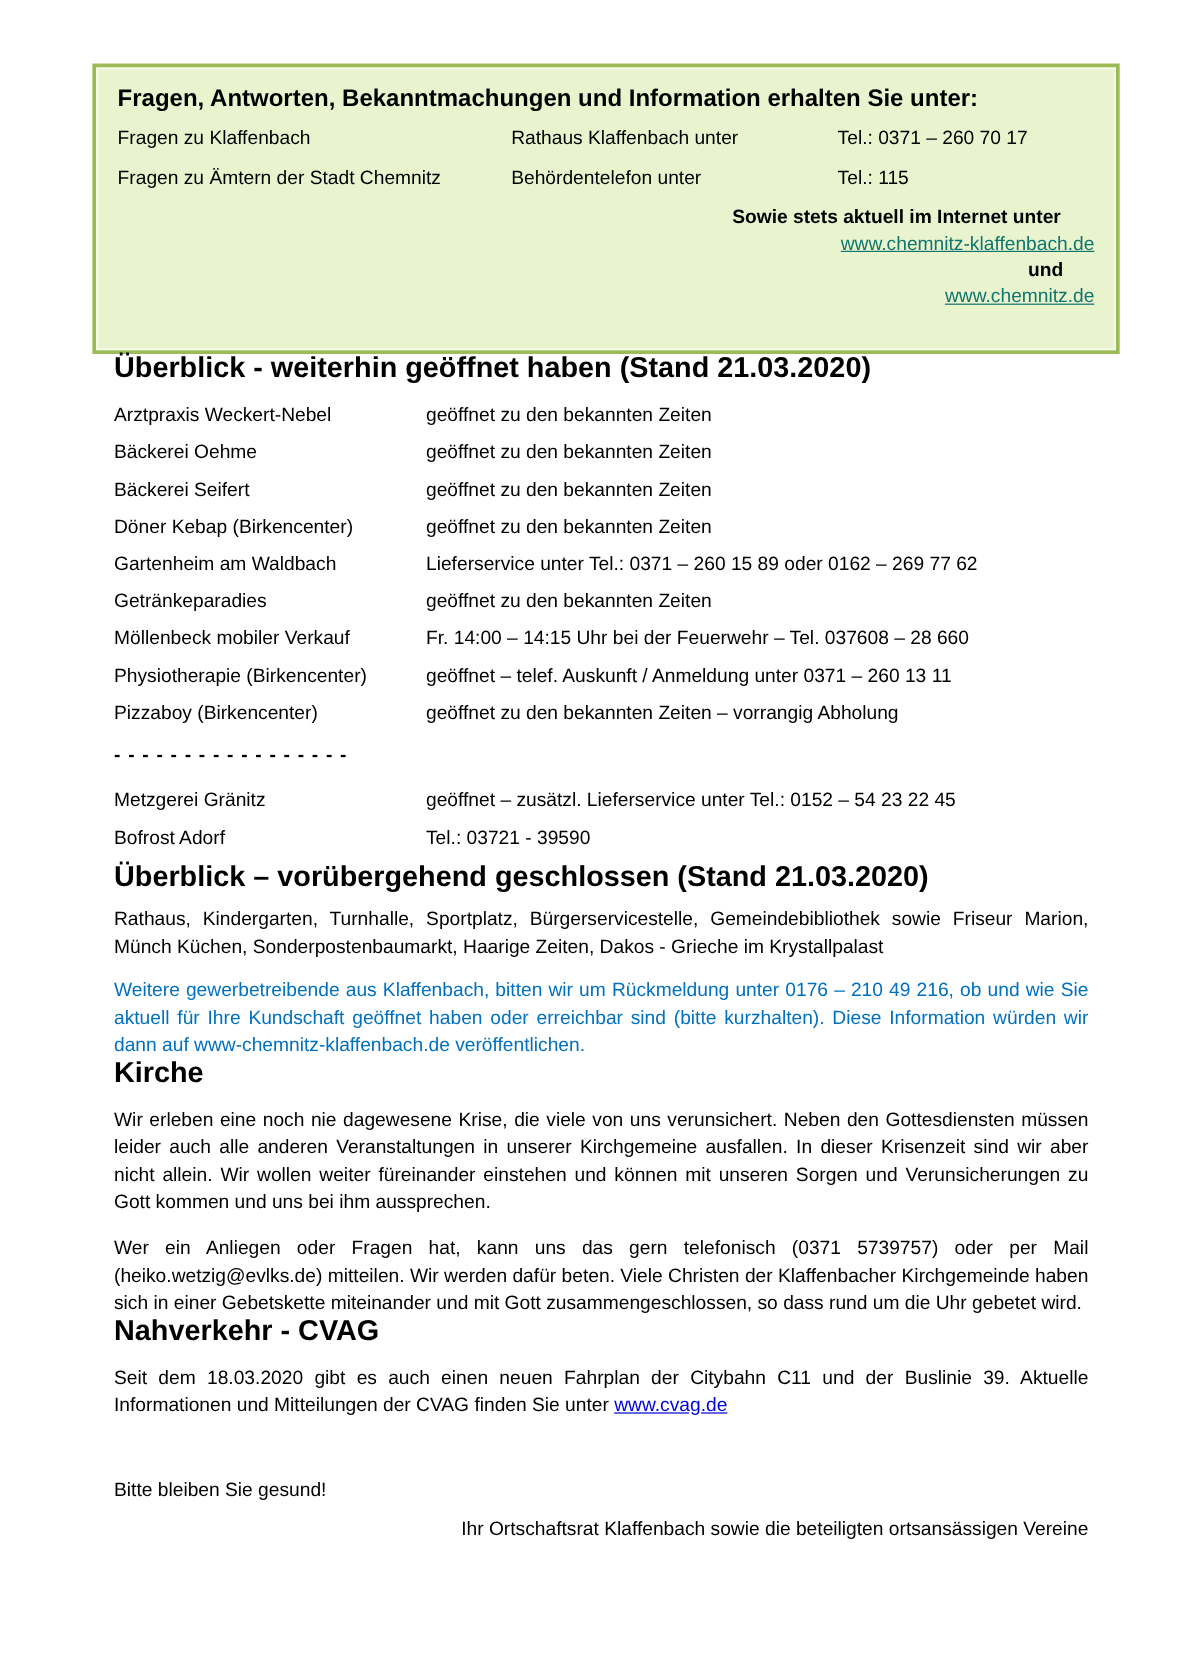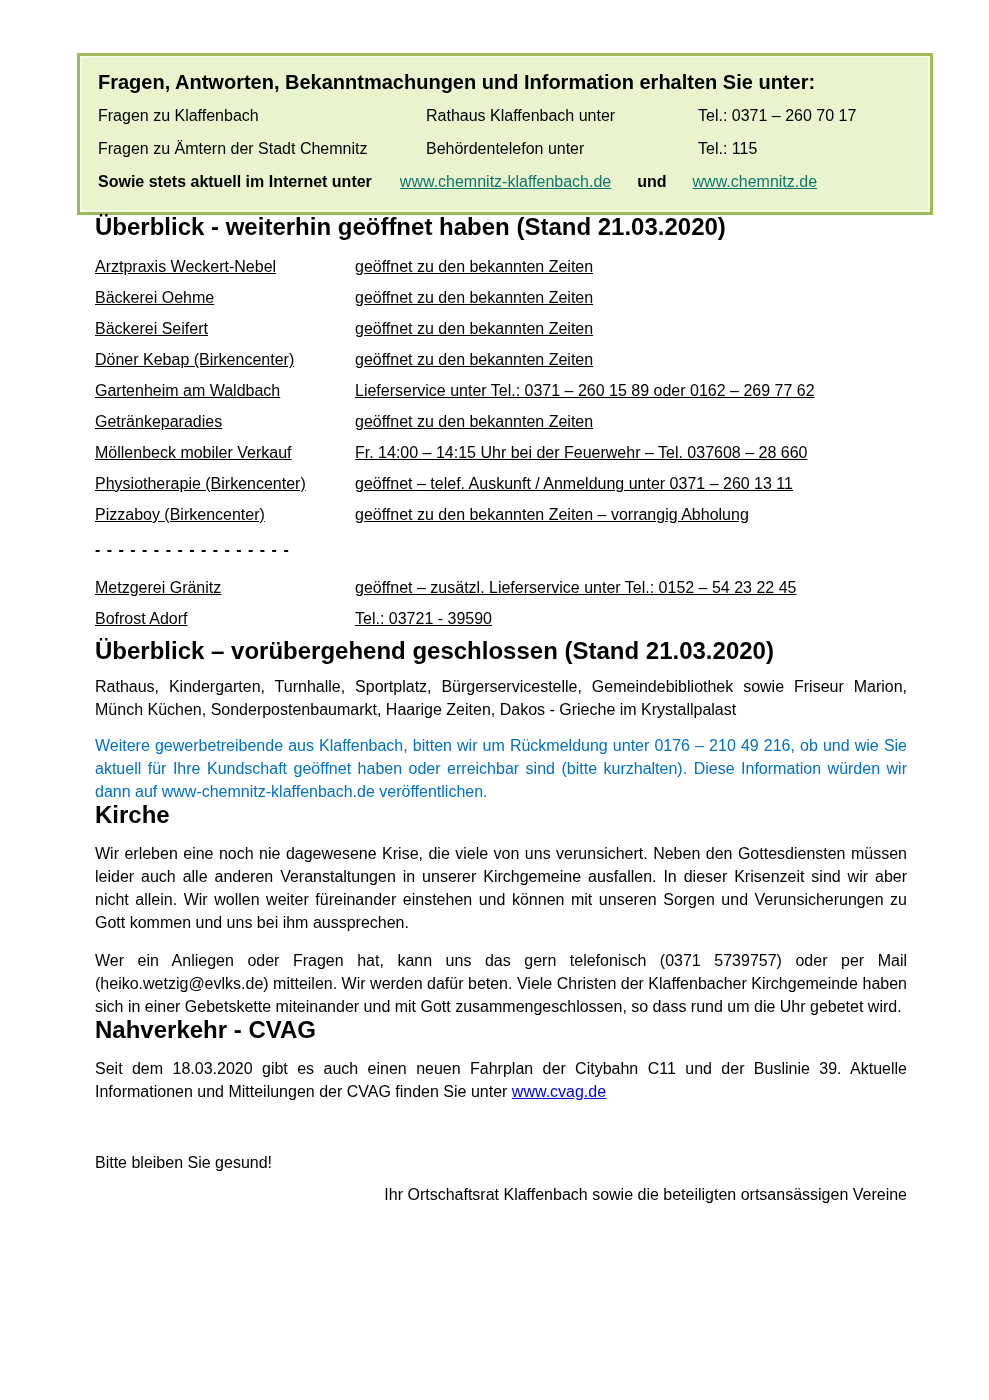--- a/index.html
+++ b/index.html
@@ -40,21 +40,22 @@
     margin-bottom: 12px;
   }
   .info-col1 { width: 328px; flex: 0 0 328px; }
   .info-col2 { width: 272px; flex: 0 0 272px; }
   .info-col3 { flex: 1; }
   .info-footer {
     display: flex;
     align-items: flex-end;
     font-weight: bold;
     line-height: 22px;
-    margin-bottom: 2px;
+    margin-bottom: 16px;
+    flex-direction: column;
   }
   .info-footer .lbl { margin-right: 28px; }
   .info-footer .conj { margin: 0 26px; }
   a.box-link {
     color: #0f766e;
     font-weight: normal;
     text-decoration: underline;
   }
 
   
@@ -70,21 +71,20 @@
   .h-open     { margin-top: 40px; }
   .h-closed   { margin-top: 46px; }
   .h-kirche   { margin-top: 42px; }
   .h-cvag     { margin-top: 44px; }
 
   .biz-list { margin-top: 17px; }
   .biz-row {
     display: flex;
     line-height: 21px;
     margin-bottom: 10px;
-    text-decoration: underline;
   }
   .biz-name { width: 260px; flex: 0 0 260px; }
   .biz-status { flex: 1; }
 
   .dashed-sep {
     line-height: 21px;
     margin: 14px 0 17px 0;
     font-weight: bold;
     letter-spacing: 1px;
     white-space: pre;

